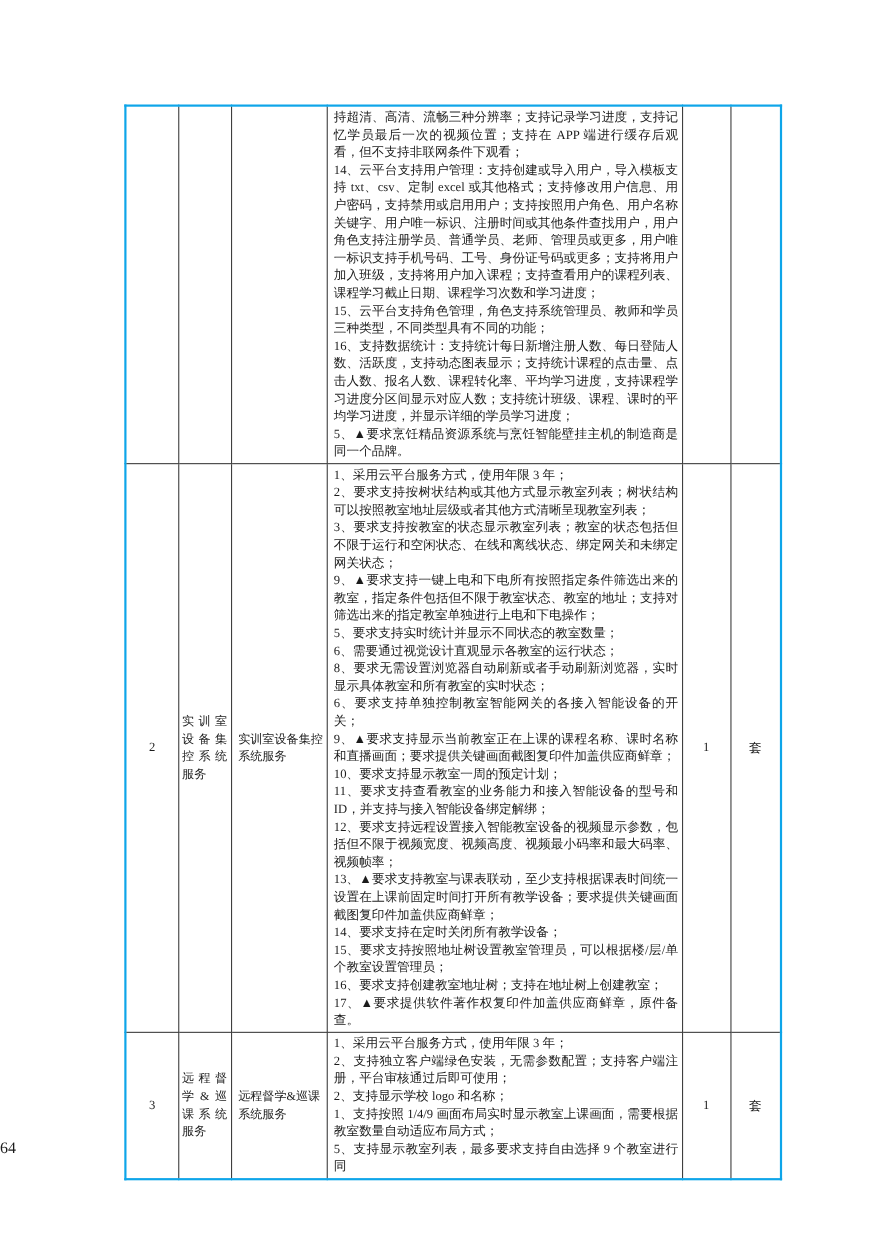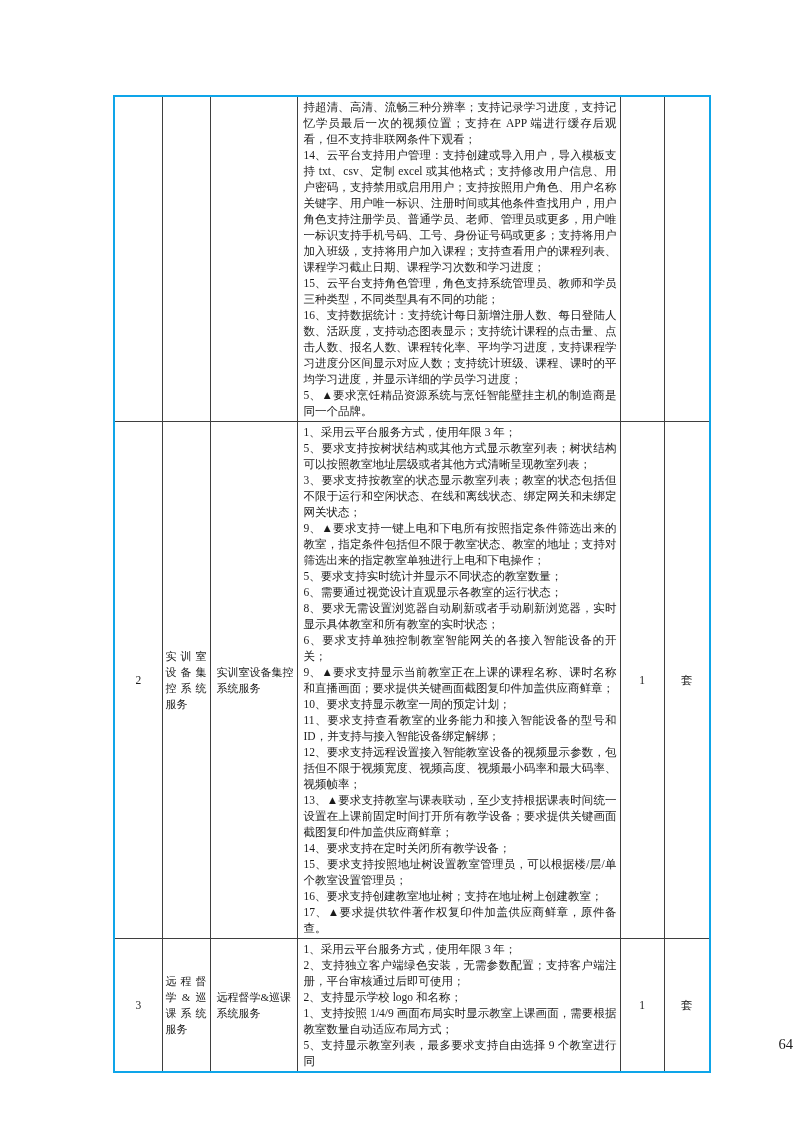--- a/index.html
+++ b/index.html
@@ -52,21 +52,21 @@
   }
   td.spec-cell p { margin: 0; }
   tr.row-1 td.spec-cell { height: 320px; }
   tr.row-2 td.spec-cell { height: 474px; }
   tr.row-3 td.spec-cell { height: 109px; }
   .page-number {
     position: absolute;
     top: 1036px;
     left: 0;
     width: 793px;
-    text-align: right;
+    text-align: left;
     font-size: 14.5px;
     color: #1b1b1b;
   }
 </style>
 </head>
 <body>
 
 <table class="doc-table">
   <colgroup>
     <col style="width:48px">
@@ -90,21 +90,21 @@
       </td>
       <td class="qty-cell"></td>
       <td class="unit-cell"></td>
     </tr>
     <tr class="row-2">
       <td class="seq-cell">2</td>
       <td class="category-cell">实训室设备集控系统服务</td>
       <td class="item-name-cell">实训室设备集控系统服务</td>
       <td class="spec-cell">
         <p>1、采用云平台服务方式，使用年限 3 年；</p>
-        <p>5、要求支持按树状结构或其他方式显示教室列表；树状结构可以按照教室地址层级或者其他方式清晰呈现教室列表；</p>
+        <p>2、要求支持按树状结构或其他方式显示教室列表；树状结构可以按照教室地址层级或者其他方式清晰呈现教室列表；</p>
         <p>3、要求支持按教室的状态显示教室列表；教室的状态包括但不限于运行和空闲状态、在线和离线状态、绑定网关和未绑定网关状态；</p>
         <p>9、▲要求支持一键上电和下电所有按照指定条件筛选出来的教室，指定条件包括但不限于教室状态、教室的地址；支持对筛选出来的指定教室单独进行上电和下电操作；</p>
         <p>5、要求支持实时统计并显示不同状态的教室数量；</p>
         <p>6、需要通过视觉设计直观显示各教室的运行状态；</p>
         <p>8、要求无需设置浏览器自动刷新或者手动刷新浏览器，实时显示具体教室和所有教室的实时状态；</p>
         <p>6、要求支持单独控制教室智能网关的各接入智能设备的开关；</p>
         <p>9、▲要求支持显示当前教室正在上课的课程名称、课时名称和直播画面；要求提供关键画面截图复印件加盖供应商鲜章；</p>
         <p>10、要求支持显示教室一周的预定计划；</p>
         <p>11、要求支持查看教室的业务能力和接入智能设备的型号和 ID，并支持与接入智能设备绑定解绑；</p>
         <p>12、要求支持远程设置接入智能教室设备的视频显示参数，包括但不限于视频宽度、视频高度、视频最小码率和最大码率、视频帧率；</p>

